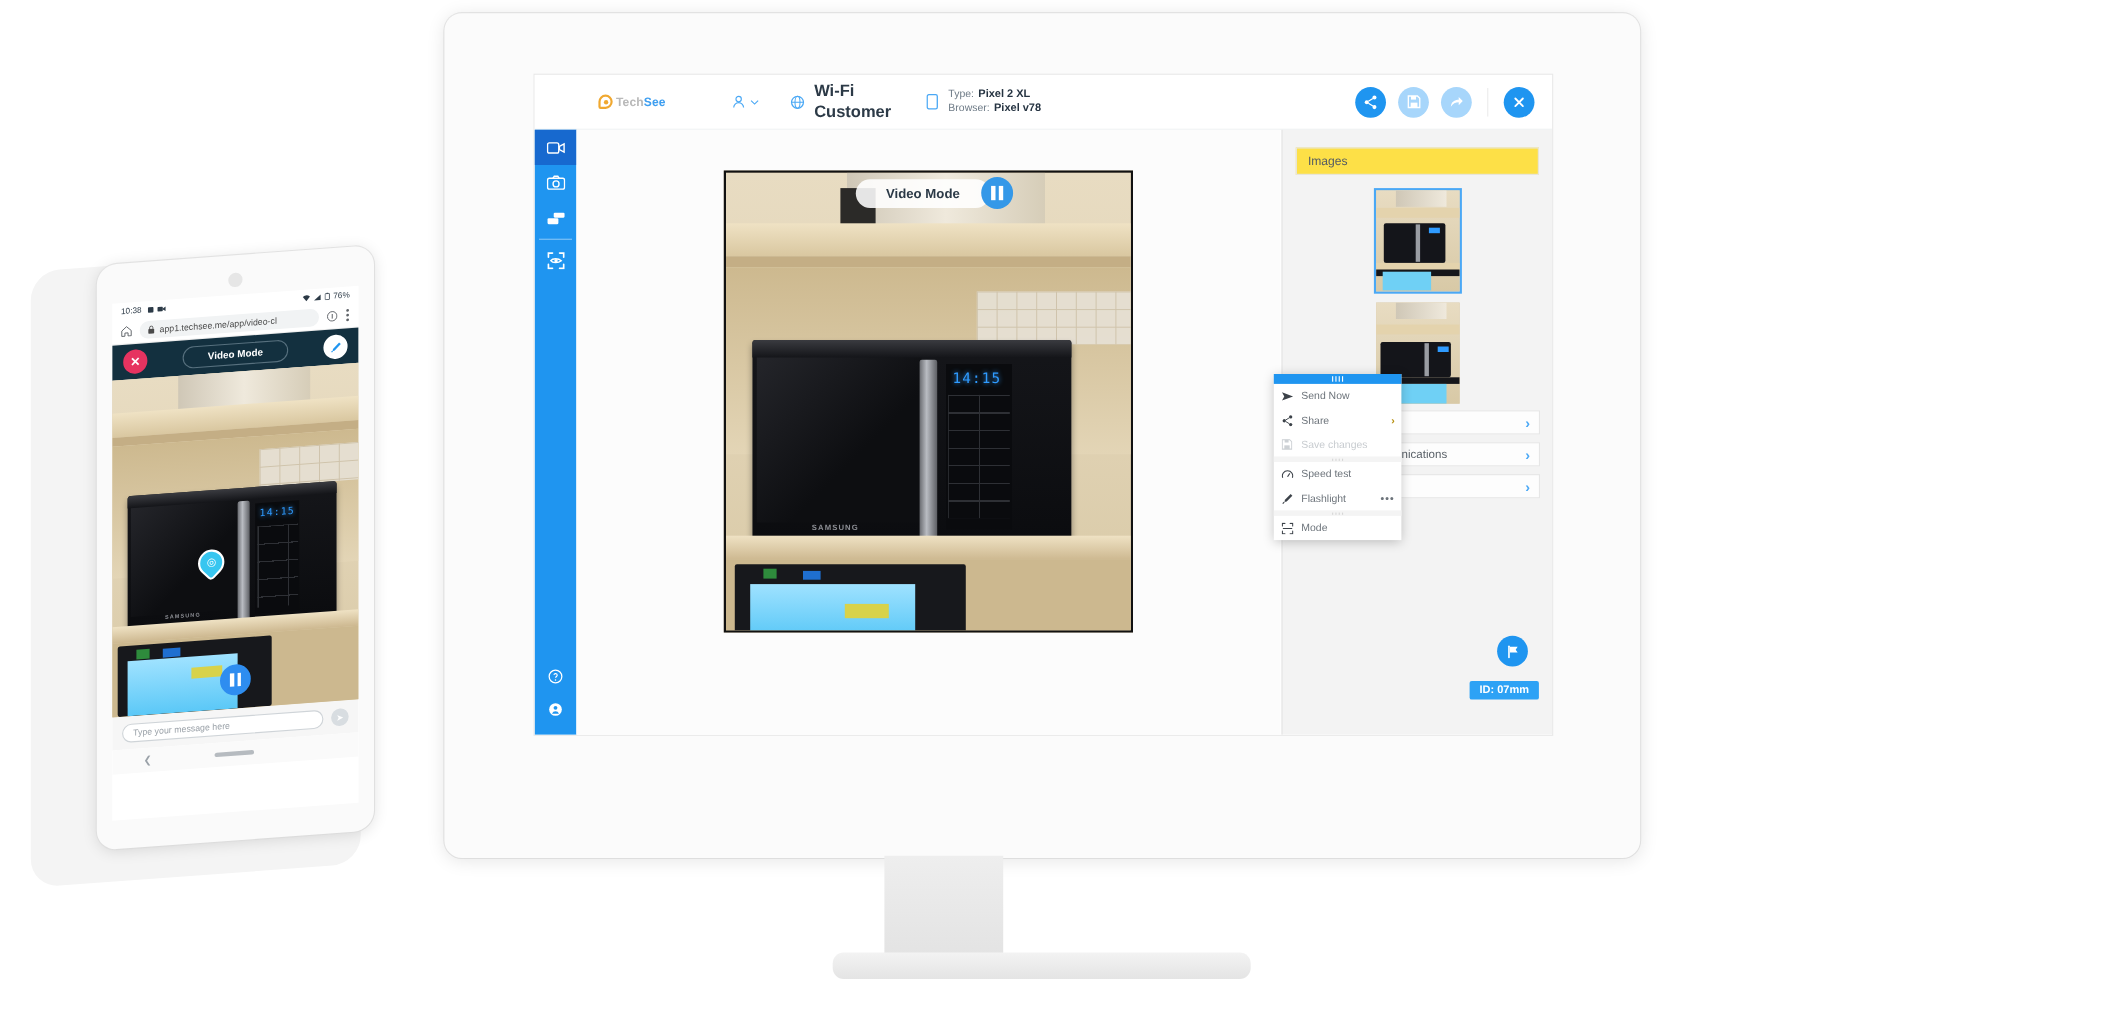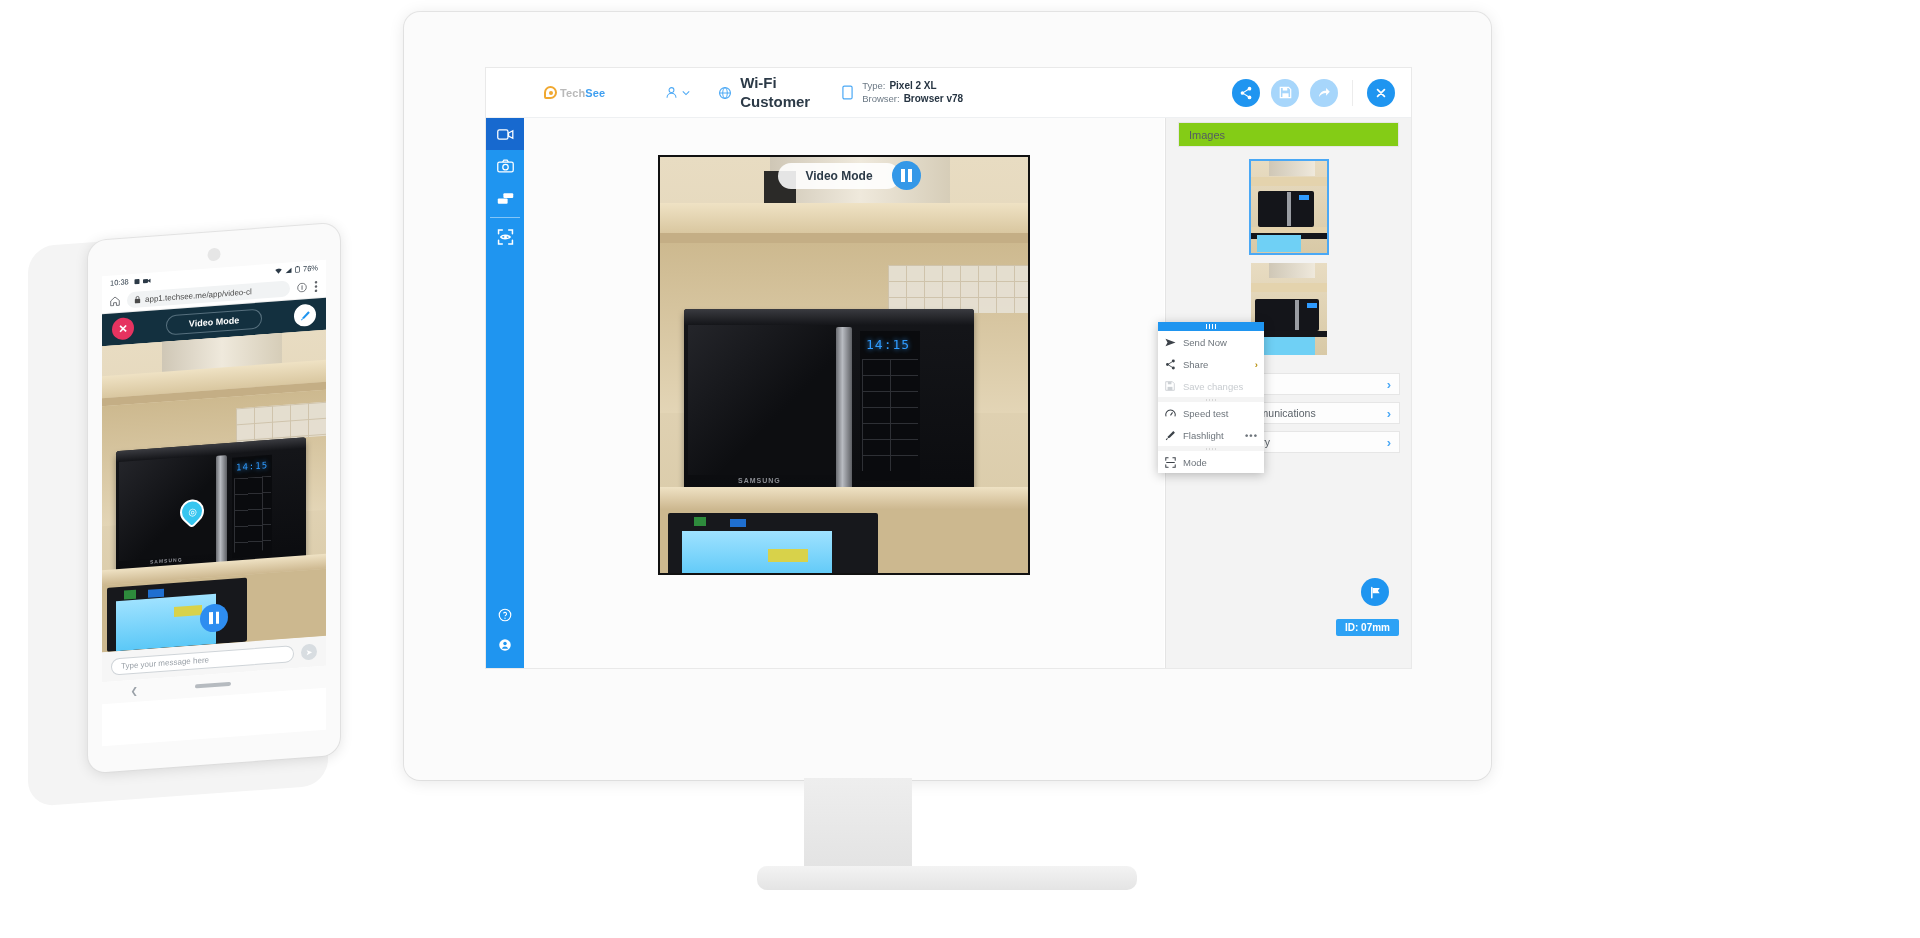--- a/index.html
+++ b/index.html
@@ -123,21 +123,21 @@
     display:flex;align-items:center;justify-content:center;cursor:pointer;
   }
   .vm-pause i{display:block;width:4px;height:13px;background:#fff;margin:0 1.5px;}
 
   
   .right-panel {
     position:absolute; left:679px; top:50px; width:246px; height:550px;
     background:#f3f3f3; border-left:1px solid #e4e4e4;
   }
   .panel-head {
-    margin:4px 12px 0 12px; height:25px; background:#84cc16; border:1px solid #e6e6e6;
+    margin:16px 12px 0 12px; height:25px; background:#fde047; border:1px solid #e6e6e6;
     display:flex;align-items:center;padding-left:10px;font-size:11px;color:#555c63;
   }
   .thumbs{margin-top:14px;display:flex;flex-direction:column;align-items:center;gap:10px;}
   .thumb{width:76px;height:92px;overflow:hidden;position:relative;background:#d9c9a8;}
   .thumb.sel{outline:2px solid #4aa8f5;outline-offset:0;}
   .t-bg{position:absolute;inset:0;background:linear-gradient(180deg,#e8dcc2,#d8c9a6);}
   .t-shelf{position:absolute;left:0;top:16px;width:100%;height:9px;background:#e4d3ad;}
   .t-shelf2{position:absolute;left:0;top:66px;width:100%;height:7px;background:#e4d3ad;}
   .t-mw{position:absolute;left:7px;top:30px;width:56px;height:36px;background:#14151a;border-radius:2px;}
   .t-led{position:absolute;left:48px;top:34px;width:10px;height:5px;background:#2f9bff;}
@@ -150,21 +150,21 @@
   .acc-row{height:22px;background:#fdfdfd;border:1px solid #e6e6e6;display:flex;align-items:center;
            padding:0 8px 0 10px;font-size:10.5px;color:#5a6168;cursor:pointer;}
   .acc-row .chev{margin-left:auto;color:#4aa8f5;font-size:13px;font-weight:700;}
 
   .flag-btn{position:absolute;right:22px;bottom:62px;width:28px;height:28px;border-radius:50%;
             background:#1f95f0;display:flex;align-items:center;justify-content:center;cursor:pointer;}
   .id-badge{position:absolute;right:12px;bottom:32px;background:#2da2f5;color:#fff;font-size:10px;
             font-weight:700;padding:3px 9px;border-radius:2px;}
 
   
-  .ctx-menu{position:absolute;left:672px;top:254px;width:106px;background:#fff;
+  .ctx-menu{position:absolute;left:672px;top:272px;width:116px;background:#fff;
             box-shadow:0 2px 10px rgba(0,0,0,.25);font-size:9.5px;z-index:30;}
   .ctx-grip{height:9px;background:#1f95f0;display:flex;align-items:center;justify-content:center;gap:1.5px;cursor:move;}
   .ctx-grip i{width:1.5px;height:5px;background:#fff;display:block;}
   .ctx-item{height:22px;display:flex;align-items:center;padding:0 6px;gap:7px;color:#6d747b;cursor:pointer;}
   .ctx-item.disabled{color:#c8ccd0;cursor:default;}
   .ctx-item .ci{width:12px;display:flex;justify-content:center;color:#4a5057;}
   .ctx-item.disabled .ci{color:#cdd1d5;}
   .ctx-item .tail{margin-left:auto;color:#b7900f;font-weight:700;}
   .ctx-item .dots{margin-left:auto;color:#6d747b;letter-spacing:1px;font-weight:700;}
   .ctx-div{height:5px;background:#f4f4f4;display:flex;align-items:center;justify-content:center;gap:1.5px;}
@@ -386,21 +386,21 @@
               <rect x="1" y="1" width="10" height="14" rx="1.6" fill="none" stroke="#4aa8f5" stroke-width="1.3"></rect>
             </svg>
         </span>
         <span class="twoline">
           <div class="kv">
               <span class="k">Type:</span>
               <span class="v">Pixel 2 XL</span>
             </div>
           <div class="kv">
               <span class="k">Browser:</span>
-              <span class="v">Browser v78</span>
+              <span class="v">Pixel v78</span>
             </div>
         </span>
       </div>
 
       <div class="hdr-actions">
         <div class="rbtn solid">
           <svg width="14" height="14" viewBox="0 0 16 16">
               <circle cx="12" cy="3" r="2.1" fill="#fff"></circle>
               <circle cx="4" cy="8" r="2.1" fill="#fff"></circle>
               <circle cx="12" cy="13" r="2.1" fill="#fff"></circle>

